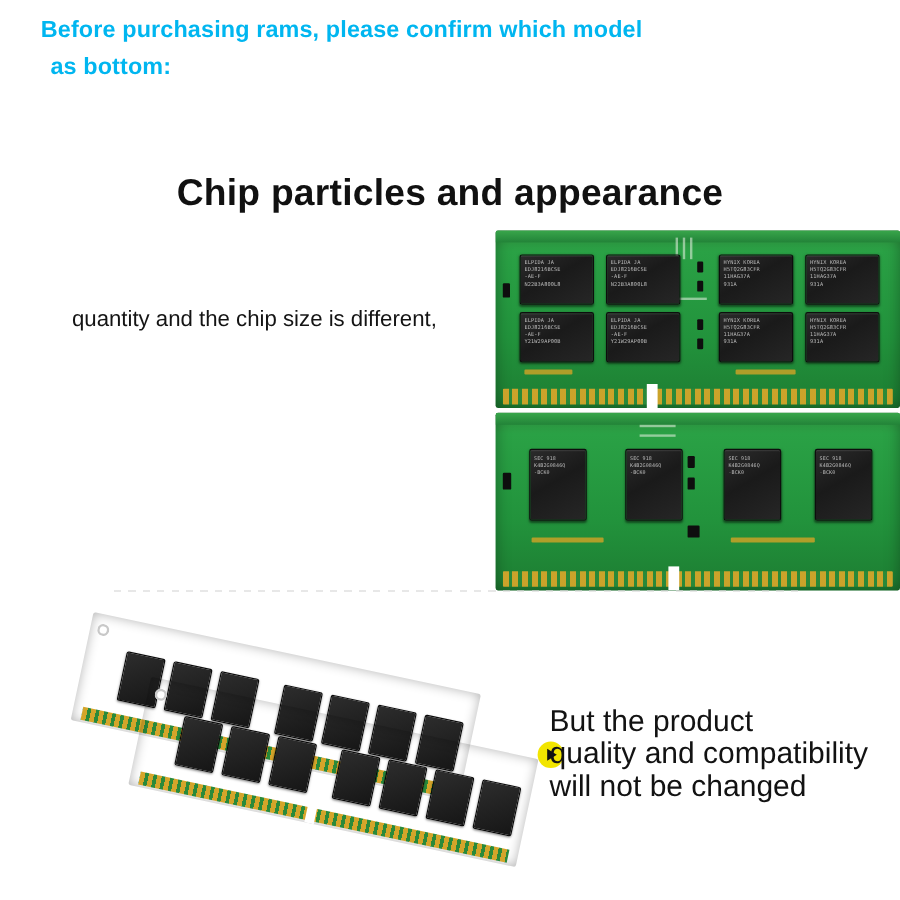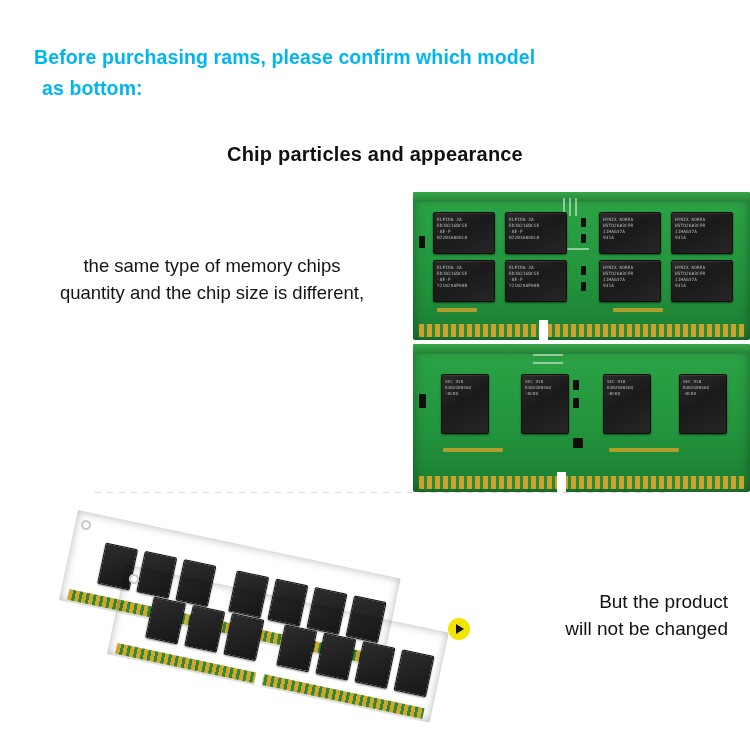--- a/index.html
+++ b/index.html
@@ -19,33 +19,32 @@
   .notice {
     position: absolute;
     top: 10px;
     left: 34px;
     width: 690px;
     color: #00b6f0;
     font-weight: bold;
     font-size: 19.5px;
     line-height: 31px;
     letter-spacing: 0.1px;
-    margin-top: 32px;
   }
   .notice .line2 { padding-left: 8px; }
   .notice .line3 { padding-left: 8px; }
 
   
   .section-title {
     position: absolute;
     top: 143px;
     left: 0;
     width: 750px;
     text-align: center;
-    font-size: 20px;
+    font-size: 31px;
     font-weight: bold;
     color: #111111;
     letter-spacing: 0.2px;
   }
 
   
   .desc {
     position: absolute;
     top: 252px;
     left: 12px;
@@ -206,22 +205,22 @@
     background: #ffffff;
     box-shadow: 0 0 0 2px #c8c8c8 inset;
   }
 
   
   .caption {
     position: absolute;
     right: 22px;
     top: 588px;
     width: 270px;
-    text-align: right;
-    font-size: 19px;
+    text-align: left;
+    font-size: 25px;
     line-height: 27px;
     color: #121212;
   }
   .play-icon {
     position: absolute;
     left: 448px;
     top: 618px;
     width: 22px;
     height: 22px;
     border-radius: 50%;
@@ -242,21 +241,20 @@
 <body>
 
 <div class="notice">
   <div class="line1">Before purchasing rams, please confirm which model</div>
   <div class="line3">as bottom:</div>
 </div>
 
 <div class="section-title">Chip particles and appearance</div>
 
 <div class="desc">
-  <div>the same type of memory chips</div>
   <div>quantity and the chip size is different,</div>
 </div>
 
 <div class="ram-top">
   <div class="pcb">
     <div class="pcb-top-strip"></div>
 
     <div class="silk" style="left:150px;top:6px;width:2px;height:18px;"></div>
     <div class="silk" style="left:156px;top:6px;width:2px;height:18px;"></div>
     <div class="silk" style="left:162px;top:6px;width:2px;height:18px;"></div>
@@ -400,14 +398,15 @@
       <div class="dimm-notch"></div>
     </div>
   </div>
 </div>
 
 <div class="play-icon">
   <div class="tri"></div>
 </div>
 <div class="caption">
   <div>But the product</div>
+  <div>quality and compatibility</div>
   <div>will not be changed</div>
 </div>
 
 </body></html>

